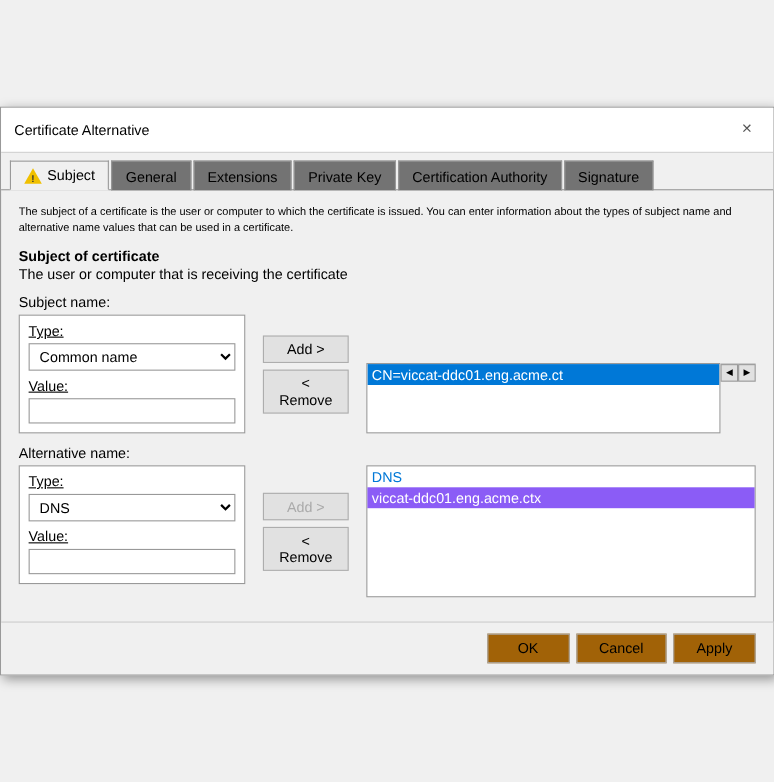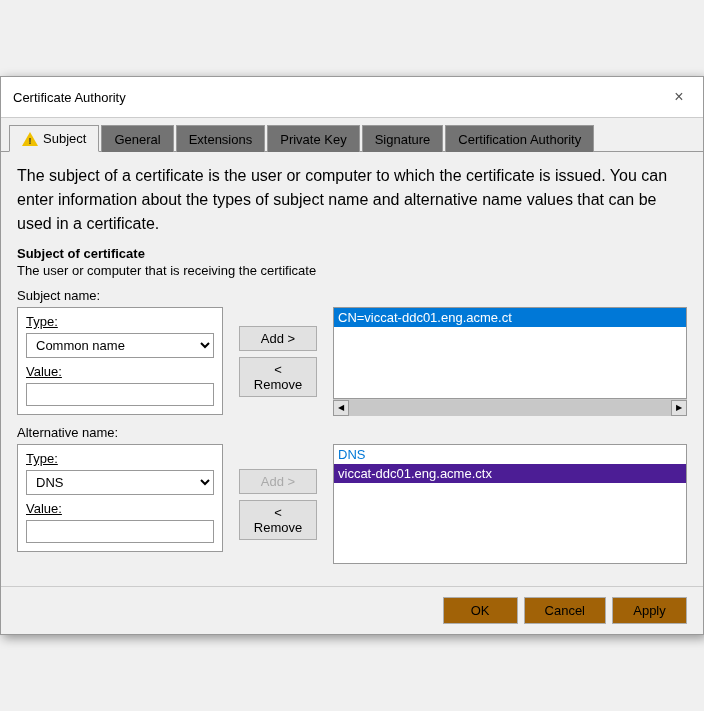--- a/index.html
+++ b/index.html
@@ -90,21 +90,21 @@
       color: #333;
       bottom: 0px;
       left: 50%;
       transform: translateX(-50%);
     }
 
     .content {
       padding: 12px 16px;
     }
     .description {
-      font-size: 16px;
+      font-size: 10px;
       line-height: 1.5;
       margin-bottom: 10px;
     }
     .section-title {
       font-weight: bold;
       margin-bottom: 2px;
       font-size: 13px;
     }
     .section-subtitle {
       font-size: 13px;
@@ -191,21 +191,21 @@
       min-height: 120px;
       font-size: 13px;
     }
     .alt-listbox-category {
       padding: 2px 4px;
       color: #0078d7;
       font-size: 13px;
     }
     .alt-listbox-item {
       padding: 2px 4px;
-      background: #4c1d95;
+      background: #8b5cf6;
       color: white;
       font-size: 13px;
     }
 
     .bottom-buttons {
       display: flex;
       justify-content: flex-end;
       gap: 6px;
       padding: 10px 16px;
       border-top: 1px solid #ccc;
@@ -216,21 +216,22 @@
       background: #a16207;
       border: 1px solid #adadad;
       cursor: pointer;
       font-size: 13px;
       min-width: 75px;
     }
 
     .subject-right-panel {
       flex: 1;
       display: flex;
-      flex-direction: column;
+      flex-direction: row;
+      margin-top: 44px;
     }
     .subject-listbox-wrap {
       border: 1px solid #999;
       background: white;
       overflow: hidden;
       flex: 1;
     }
     .subject-listbox-item {
       padding: 2px 4px;
       white-space: nowrap;
@@ -263,21 +264,21 @@
       height: 16px;
       background: #c8c8c8;
     }
   </style>
 </head>
 <body>
 
 <div class="dialog">
 
   <div class="title-bar">
-    <span class="title-bar-title">Certificate Authority</span>
+    <span class="title-bar-title">Certificate Alternative</span>
     <button class="close-btn">×</button>
   </div>
 
   <div class="tabs">
     <div class="tab active">
       <span class="warning-icon-wrap">
         <span class="warning-triangle"></span>
         <span class="warning-exclaim">!</span>
       </span>
       <span>Subject</span>
@@ -285,24 +286,24 @@
     <div class="tab">
       <span>General</span>
     </div>
     <div class="tab">
       <span>Extensions</span>
     </div>
     <div class="tab">
       <span>Private Key</span>
     </div>
     <div class="tab">
+      <span>Certification Authority</span>
+    </div>
+    <div class="tab">
       <span>Signature</span>
-    </div>
-    <div class="tab">
-      <span>Certification Authority</span>
     </div>
   </div>
 
   <div class="content">
     <p class="description">The subject of a certificate is the user or computer to which the certificate is issued. You can enter information about the types of subject name and alternative name values that can be used in a certificate.</p>
     <p class="section-title">Subject of certificate</p>
     <p class="section-subtitle">The user or computer that is receiving the certificate</p>
 
     <div class="subject-name-label">Subject name:</div>
     <div class="two-col">

